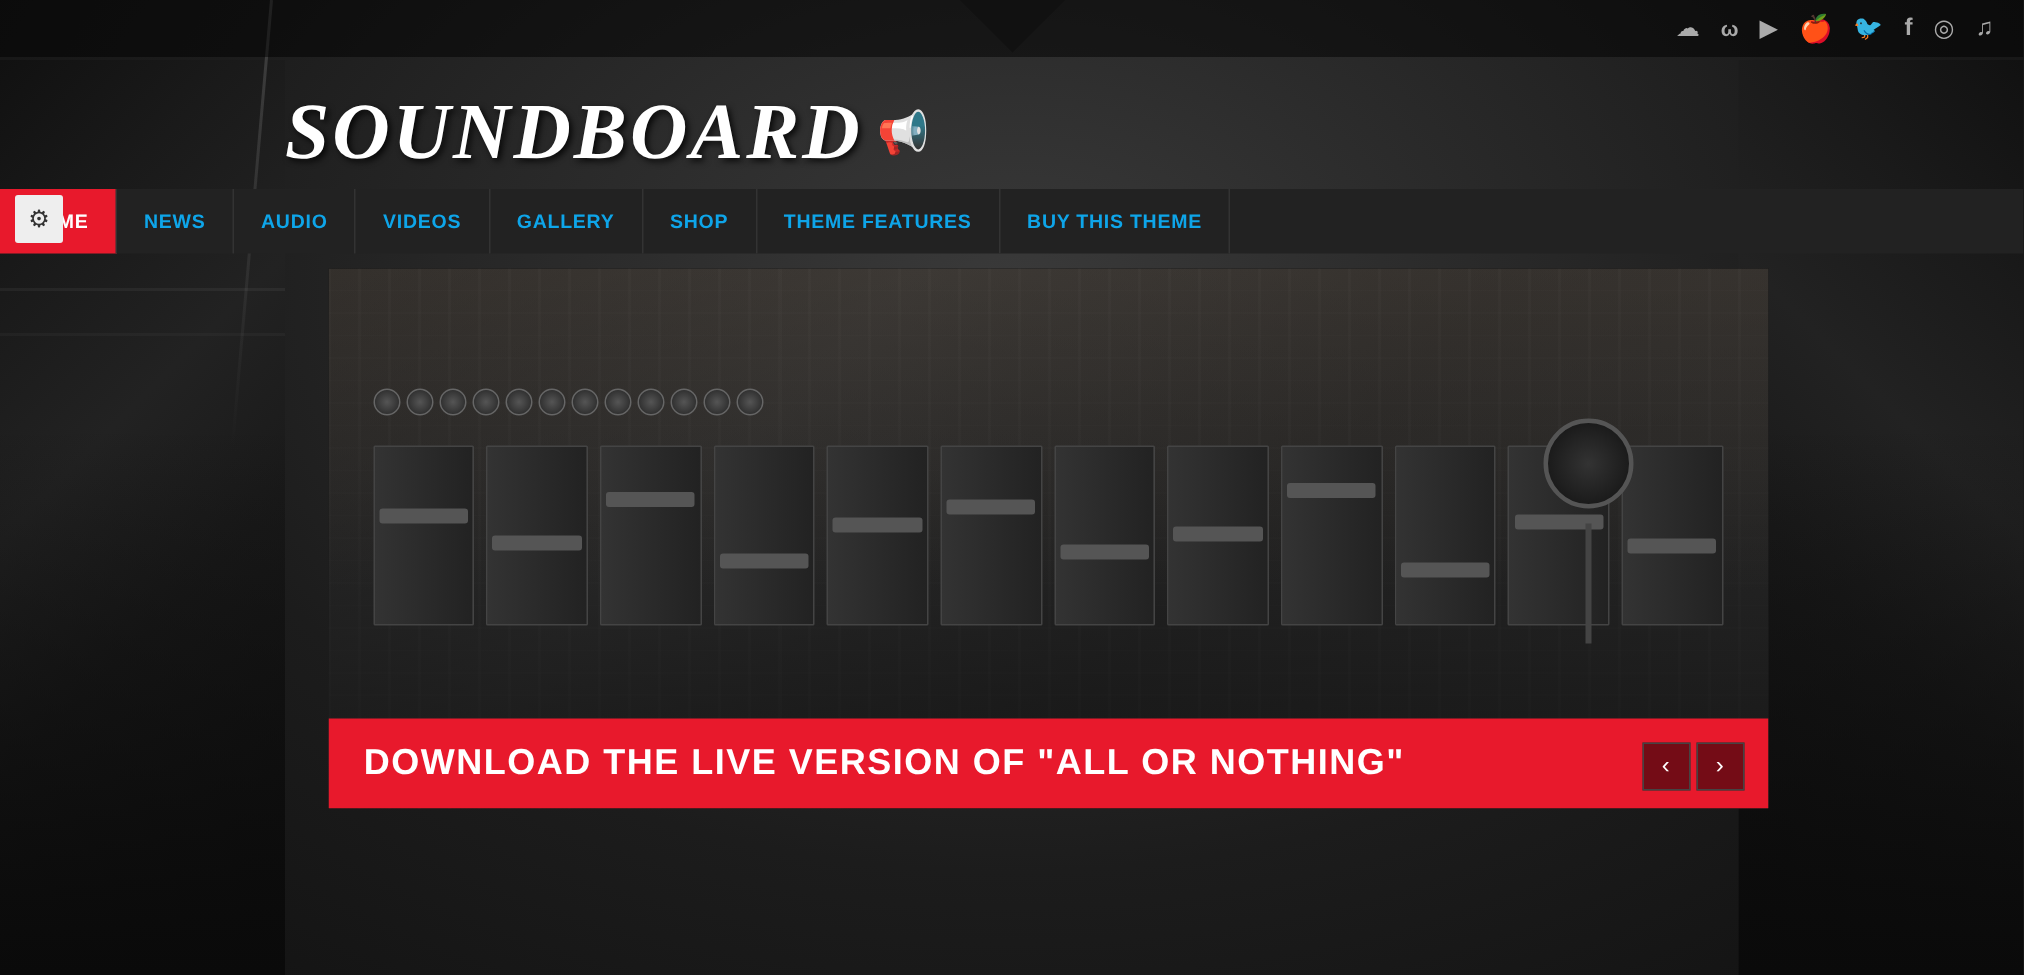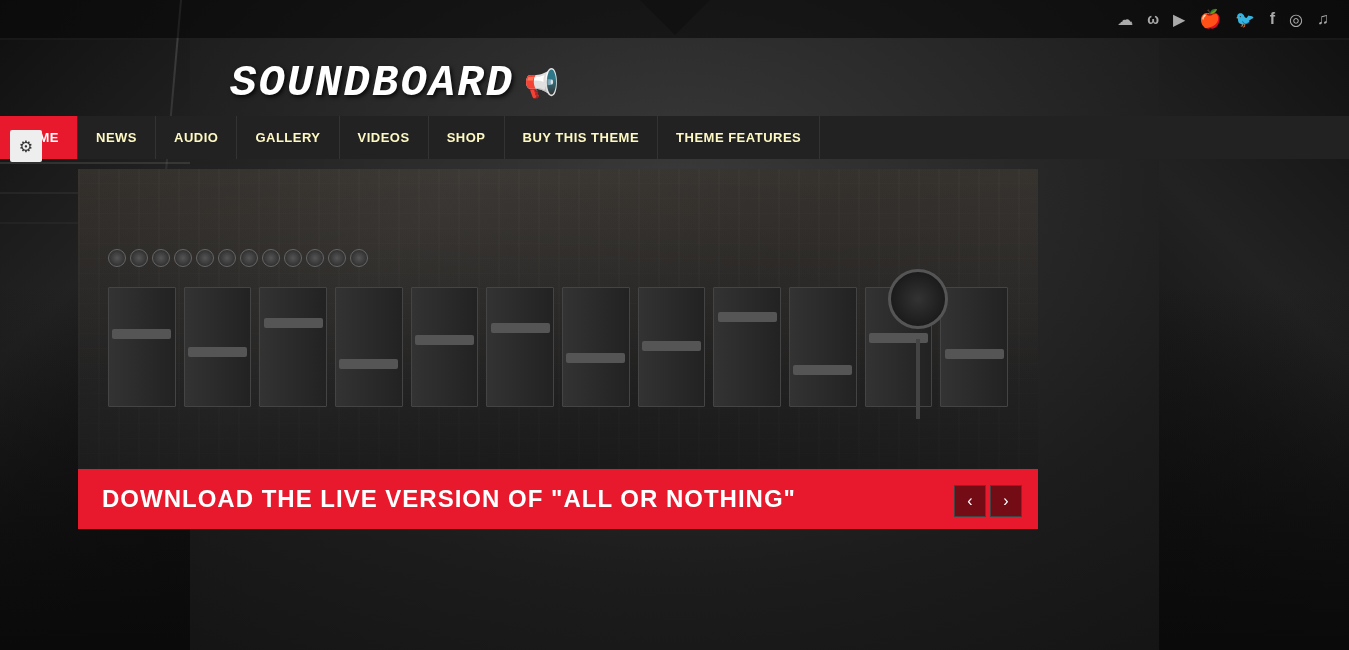--- a/index.html
+++ b/index.html
@@ -47,28 +47,27 @@
       align-items: flex-start;
       padding: 20px 0 0 190px;
     }
 
     .logo-container {
       display: flex;
       align-items: center;
       gap: 10px;
     }
     .logo-text {
-      font-family: Liberation Mono, monospace;
-      font-size: 44px;
+      font-family: Liberation Serif, serif;
+      font-size: 53px;
       font-weight: bold;
       color: #fff;
       font-style: italic;
       letter-spacing: 2px;
       text-shadow: 2px 2px 4px rgba(0,0,0,0.8);
-      margin-left: 40px;
     }
     .logo-icon {
       color: #fff;
       font-size: 28px;
     }
 
     
     .settings-gear {
       position: absolute;
       left: 10px;
@@ -89,43 +88,44 @@
       position: relative;
       z-index: 10;
       display: flex;
       align-items: stretch;
       background: #222;
       margin-top: 8px;
       width: 100%;
     }
     .nav-item {
       padding: 14px 18px;
-      color: #fef9c3;
+      color: #0ea5e9;
       font-size: 13px;
       font-weight: bold;
       text-transform: uppercase;
       cursor: pointer;
       letter-spacing: 0.5px;
       display: flex;
       align-items: center;
       transition: background 0.2s;
       border-right: 1px solid #333;
     }
     .nav-item.active {
       background: #e8192c;
       color: #fff;
     }
 
     
     .main-content {
       position: relative;
       z-index: 10;
       display: flex;
-      justify-content: flex-start;
+      justify-content: center;
       padding: 10px 78px;
+      margin-left: 48px;
     }
 
     
     .hero-slider {
       position: relative;
       width: 100%;
       max-width: 960px;
       height: 360px;
       background: #111;
       overflow: hidden;
@@ -350,25 +350,25 @@
       <div class="logo-container">
         <span class="logo-text">SOUNDBOARD</span>
         <span class="logo-icon">📢</span>
       </div>
     </div>
 
     <div class="nav-bar">
       <div class="nav-item active">HOME</div>
       <div class="nav-item">NEWS</div>
       <div class="nav-item">AUDIO</div>
+      <div class="nav-item">VIDEOS</div>
       <div class="nav-item">GALLERY</div>
-      <div class="nav-item">VIDEOS</div>
       <div class="nav-item">SHOP</div>
+      <div class="nav-item">THEME FEATURES</div>
       <div class="nav-item">BUY THIS THEME</div>
-      <div class="nav-item">THEME FEATURES</div>
     </div>
 
     <div class="main-content">
 
       <div class="hero-slider">
 
         <div class="slider-image">
           <div class="mixer-visual"></div>
           <div class="hands-overlay"></div>
 

